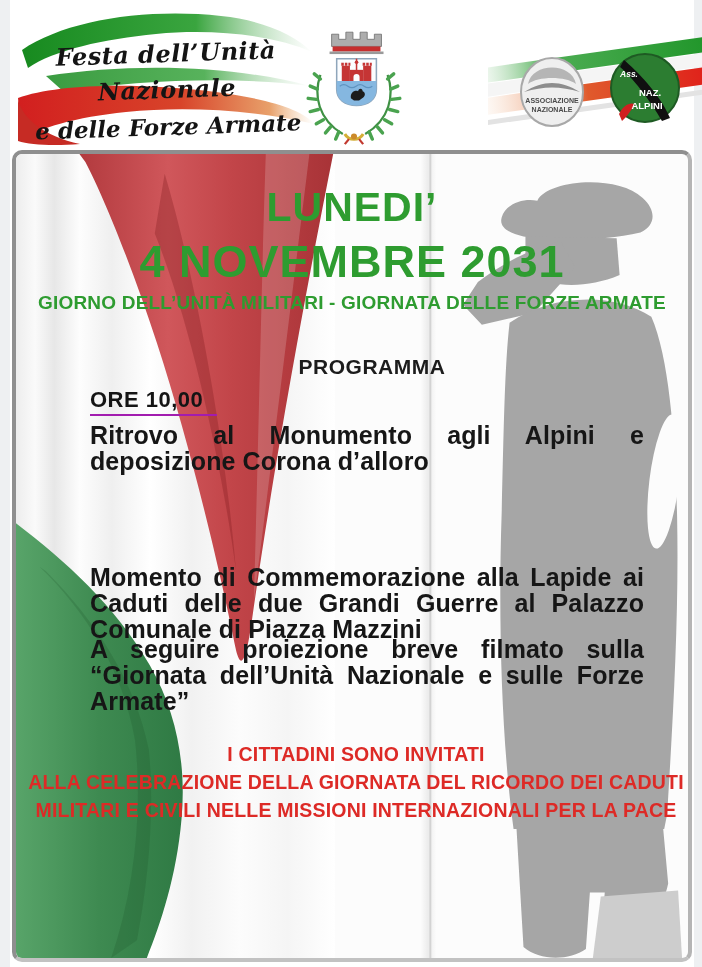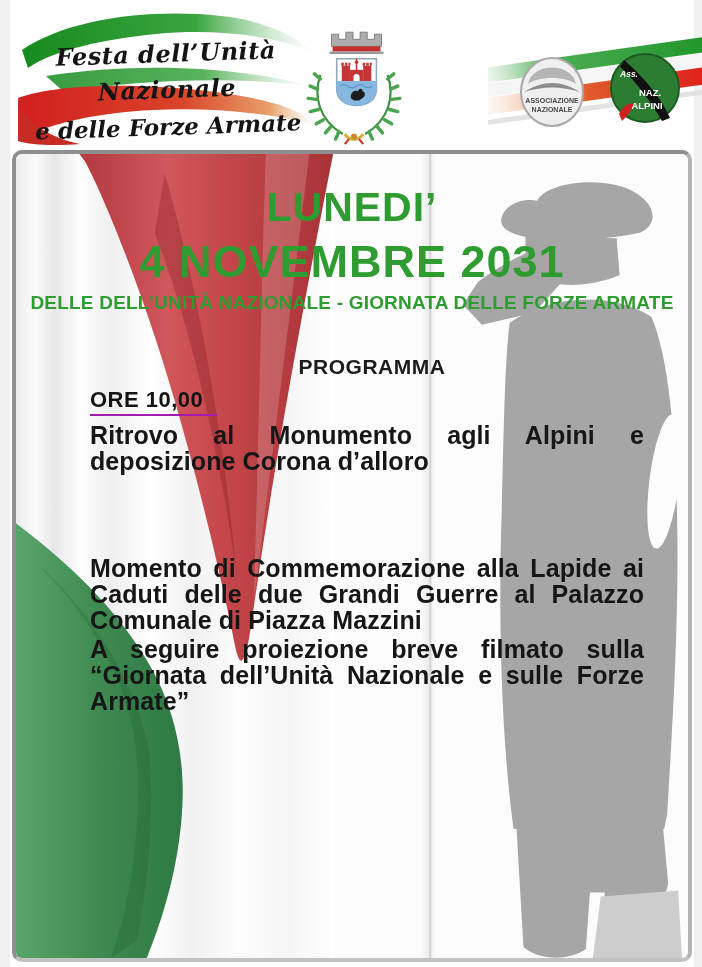--- a/index.html
+++ b/index.html
@@ -37,21 +37,21 @@
   .t-date { top:82px; text-align:center; font-size:45px; font-weight:bold; letter-spacing:1px; }
   .t-sub  { top:138px; text-align:center; font-size:19px; font-weight:bold; letter-spacing:0.2px; }
 
   .t-prog { top:201px; text-align:center; font-size:21px; font-weight:bold; color:#1c1c1c; letter-spacing:0.5px;padding-left:40px; }
   .t-ore  { top:233px; left:74px; width:auto; }
   .t-ore span { display:inline-block; font-size:22px; font-weight:bold; color:#141414;
     border-bottom:2px solid #a21caf; padding-right:14px; padding-bottom:1px; letter-spacing:0.5px; }
 
   .para { position:absolute; left:74px; width:554px; font-size:25px; font-weight:bold;
     color:#161616; line-height:26px; text-align:justify; letter-spacing:0.1px; }
-  .p1 { top:268px; } .p2 { top:331px; } .p3 { top:401px; } .p4 { top:482px; }
+  .p1 { top:268px; } .p2 { top:331px; } .p3 { top:410px; } .p4 { top:482px; }
 
   .invite { position:absolute; left:8px; top:586px; width:664px; text-align:center;
     color:#dd2a26; font-size:19.5px; font-weight:bold; line-height:28px; letter-spacing:0.2px; }
 
   .sig { position:absolute; left:430px; top:690px; width:204px; text-align:center; color:#141414; }
   .sig .role { font-size:17px; font-weight:bold; }
   .sig .name { font-size:16.5px; font-style:italic; margin-top:3px; }
 
   svg text { font-family:"Liberation Sans", sans-serif; }
 </style>
@@ -221,26 +221,31 @@
         <path d="M 530 94 L 549 87 L 564 114 L 523 160 L 470 172 L 451 152 L 466 129 C 486 113 512 100 530 94 Z"></path>
         <path d="M 498 170 C 538 142 602 138 641 164 C 659 205 665 285 667 365 C 669 465 663 565 657 665 L 654 680 L 502 680 C 491 600 486 480 490 362 C 492 282 493 212 498 170 Z"></path>
         <path d="M 505 680 L 653 680 L 658 735 C 652 762 640 778 620 786 L 612 790 C 598 795 590 790 591 780 L 594 744 L 579 744 L 575 801 C 558 813 528 813 512 799 Z"></path>
         <path d="M 590 748 L 668 742 L 672 810 L 582 810 Z" fill="#cdcdcd"></path>
         <ellipse cx="654" cy="330" rx="15" ry="68" fill="#fcfcfc" transform="rotate(7 654 330)"></ellipse>
       </g>
     </svg>
 
     <div class="layer t-day green-t">LUNEDI’</div>
     <div class="layer t-date green-t">4 NOVEMBRE 2031</div>
-    <div class="layer t-sub green-t">DELLE DELL’UNITÀ NAZIONALE - GIORNATA DELLE FORZE ARMATE</div>
+    <div class="layer t-sub green-t">GIORNO DELL’UNITÀ MILITARI - GIORNATA DELLE FORZE ARMATE</div>
 
     <div class="layer t-prog">PROGRAMMA</div>
     <div class="layer t-ore">
       <span>ORE 10,00</span>
     </div>
 
     <p class="para p1">Ritrovo al Monumento agli Alpini e deposizione Corona d’alloro</p>
     <p class="para p3">Momento di Commemorazione alla Lapide ai Caduti delle due Grandi Guerre al Palazzo Comunale di Piazza Mazzini</p>
     <p class="para p4">A seguire proiezione breve filmato sulla “Giornata dell’Unità Nazionale e sulle Forze Armate”</p>
 
+    <div class="invite">
+      <div>I CITTADINI SONO INVITATI</div>
+      <div>ALLA CELEBRAZIONE DELLA GIORNATA DEL RICORDO DEI CADUTI</div>
+      <div>MILITARI E CIVILI NELLE MISSIONI INTERNAZIONALI PER LA PACE</div>
+    </div>
 
   </div>
 </div>
 
 </body></html>

